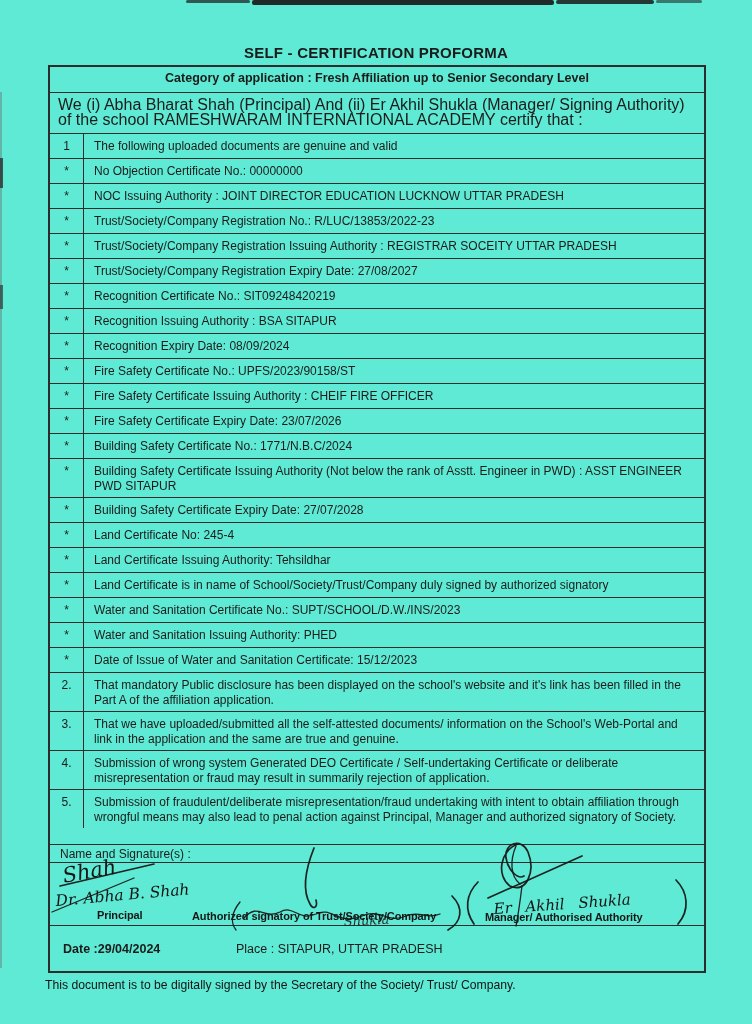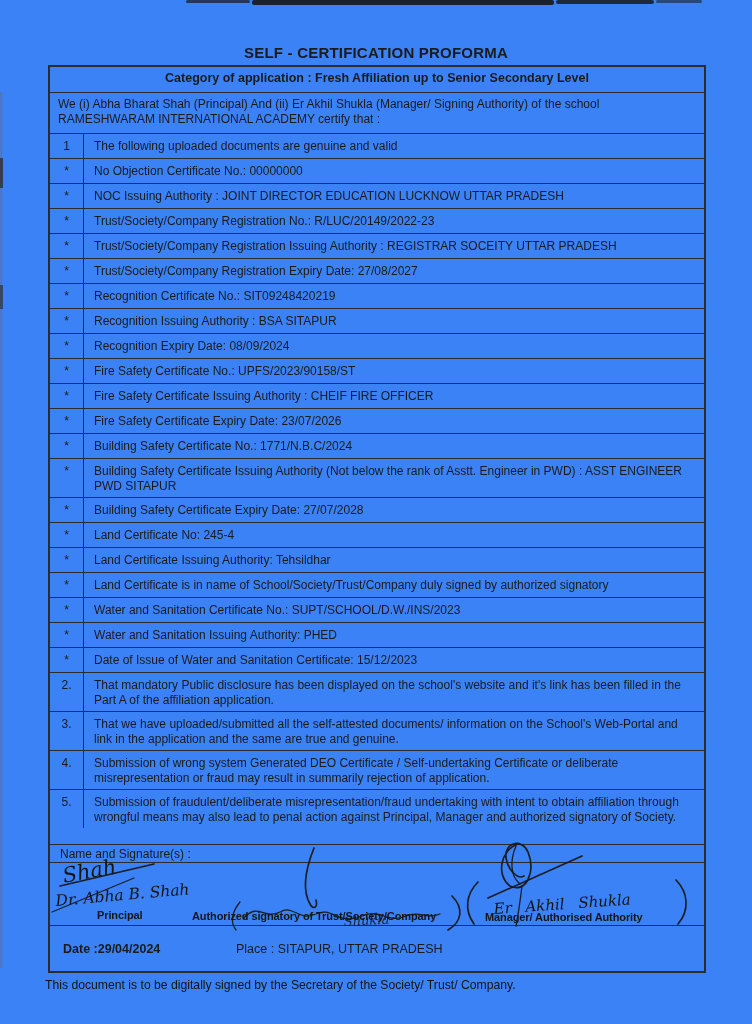--- a/index.html
+++ b/index.html
@@ -1,41 +1,41 @@
 <!DOCTYPE html>
 <html><head>
 <meta charset="utf-8">
 <style>
   * { margin:0; padding:0; box-sizing:border-box; }
   html,body { width:752px; height:1024px; }
   body { background:#ffffff; }
   .page {
     position:relative; width:752px; height:1024px; overflow:hidden;
-    background:#3b82f6; color:#1b1b1b;
+    background:#5eead4; color:#1b1b1b;
     font-family:"Liberation Sans", sans-serif;
     padding-left:36px;
   }
   
   .art { position:absolute; background:#1a1a1a; }
   .art-top1 { left:186px; top:0; width:64px; height:3px; opacity:.7; border-radius:2px; }
   .art-top2 { left:252px; top:0; width:302px; height:5px; opacity:.92; border-radius:2px; }
   .art-top3 { left:556px; top:0; width:98px; height:4px; opacity:.85; border-radius:2px; }
   .art-top4 { left:656px; top:0; width:46px; height:3px; opacity:.55; border-radius:2px; }
   .art-left  { left:0; top:92px;  width:2px; height:876px; background:#6a6a6a; opacity:.4; }
   .art-left2 { left:0; top:158px; width:3px; height:30px;  background:#2e2e2e; opacity:.8; }
   .art-left3 { left:0; top:285px; width:3px; height:24px;  background:#2e2e2e; opacity:.65; }
 
   .title {
     position:absolute; top:44px; left:0; width:100%;
     text-align:center; font-size:15px; font-weight:bold; letter-spacing:.2px;
   }
 
   .tbl { position:absolute; left:48px; top:65px; width:658px; border:2px solid #2c2c2c; }
   .hdr { min-height:25px; padding:4px 6px 3px; text-align:center; font-weight:bold; font-size:12.5px; }
-  .intro { border-top:1.5px solid #2c2c2c; min-height:40px; padding:4px 8px 6px; font-size:12px; line-height:15px; }
+  .intro { border-top:1.5px solid #2c2c2c; min-height:40px; padding:4px 8px 6px; font-size:16px; line-height:15px; }
 
   .rows-host { display:contents; }
   .r { display:flex; border-top:1.5px solid #2c2c2c; min-height:25px; }
   .num { flex:0 0 34px; width:34px; border-right:1.5px solid #2c2c2c; text-align:center; font-size:12px; padding-top:5px; }
   .txt { flex:1; font-size:12px; line-height:15px; padding:5px 10px 3px; }
 
   .nameSigRow { border-top:1.5px solid #2c2c2c; min-height:16px; padding:2px 10px 1px; font-size:12px;margin-top:16px; }
   .sigRow { border-top:1.5px solid #2c2c2c; min-height:63px; position:relative; }
   .sig-label { position:absolute; font-weight:bold; font-size:11px; letter-spacing:-.1px; white-space:nowrap; color:#161616; }
   .lab1 { left:47px;  top:46px; }
@@ -83,21 +83,21 @@
     <div class="txt">No Objection Certificate No.: 00000000</div>
   </div>
 
   <div class="r">
     <div class="num">*</div>
     <div class="txt">NOC Issuing Authority : JOINT DIRECTOR EDUCATION LUCKNOW UTTAR PRADESH</div>
   </div>
 
   <div class="r">
     <div class="num">*</div>
-    <div class="txt">Trust/Society/Company Registration No.: R/LUC/20149/2022-23</div>
+    <div class="txt">Trust/Society/Company Registration No.: R/LUC/13853/2022-23</div>
   </div>
 
   <div class="r">
     <div class="num">*</div>
     <div class="txt">Trust/Society/Company Registration Issuing Authority : REGISTRAR SOCEITY UTTAR PRADESH</div>
   </div>
 
   <div class="r">
     <div class="num">*</div>
     <div class="txt">Trust/Society/Company Registration Expiry Date: 27/08/2027</div>

